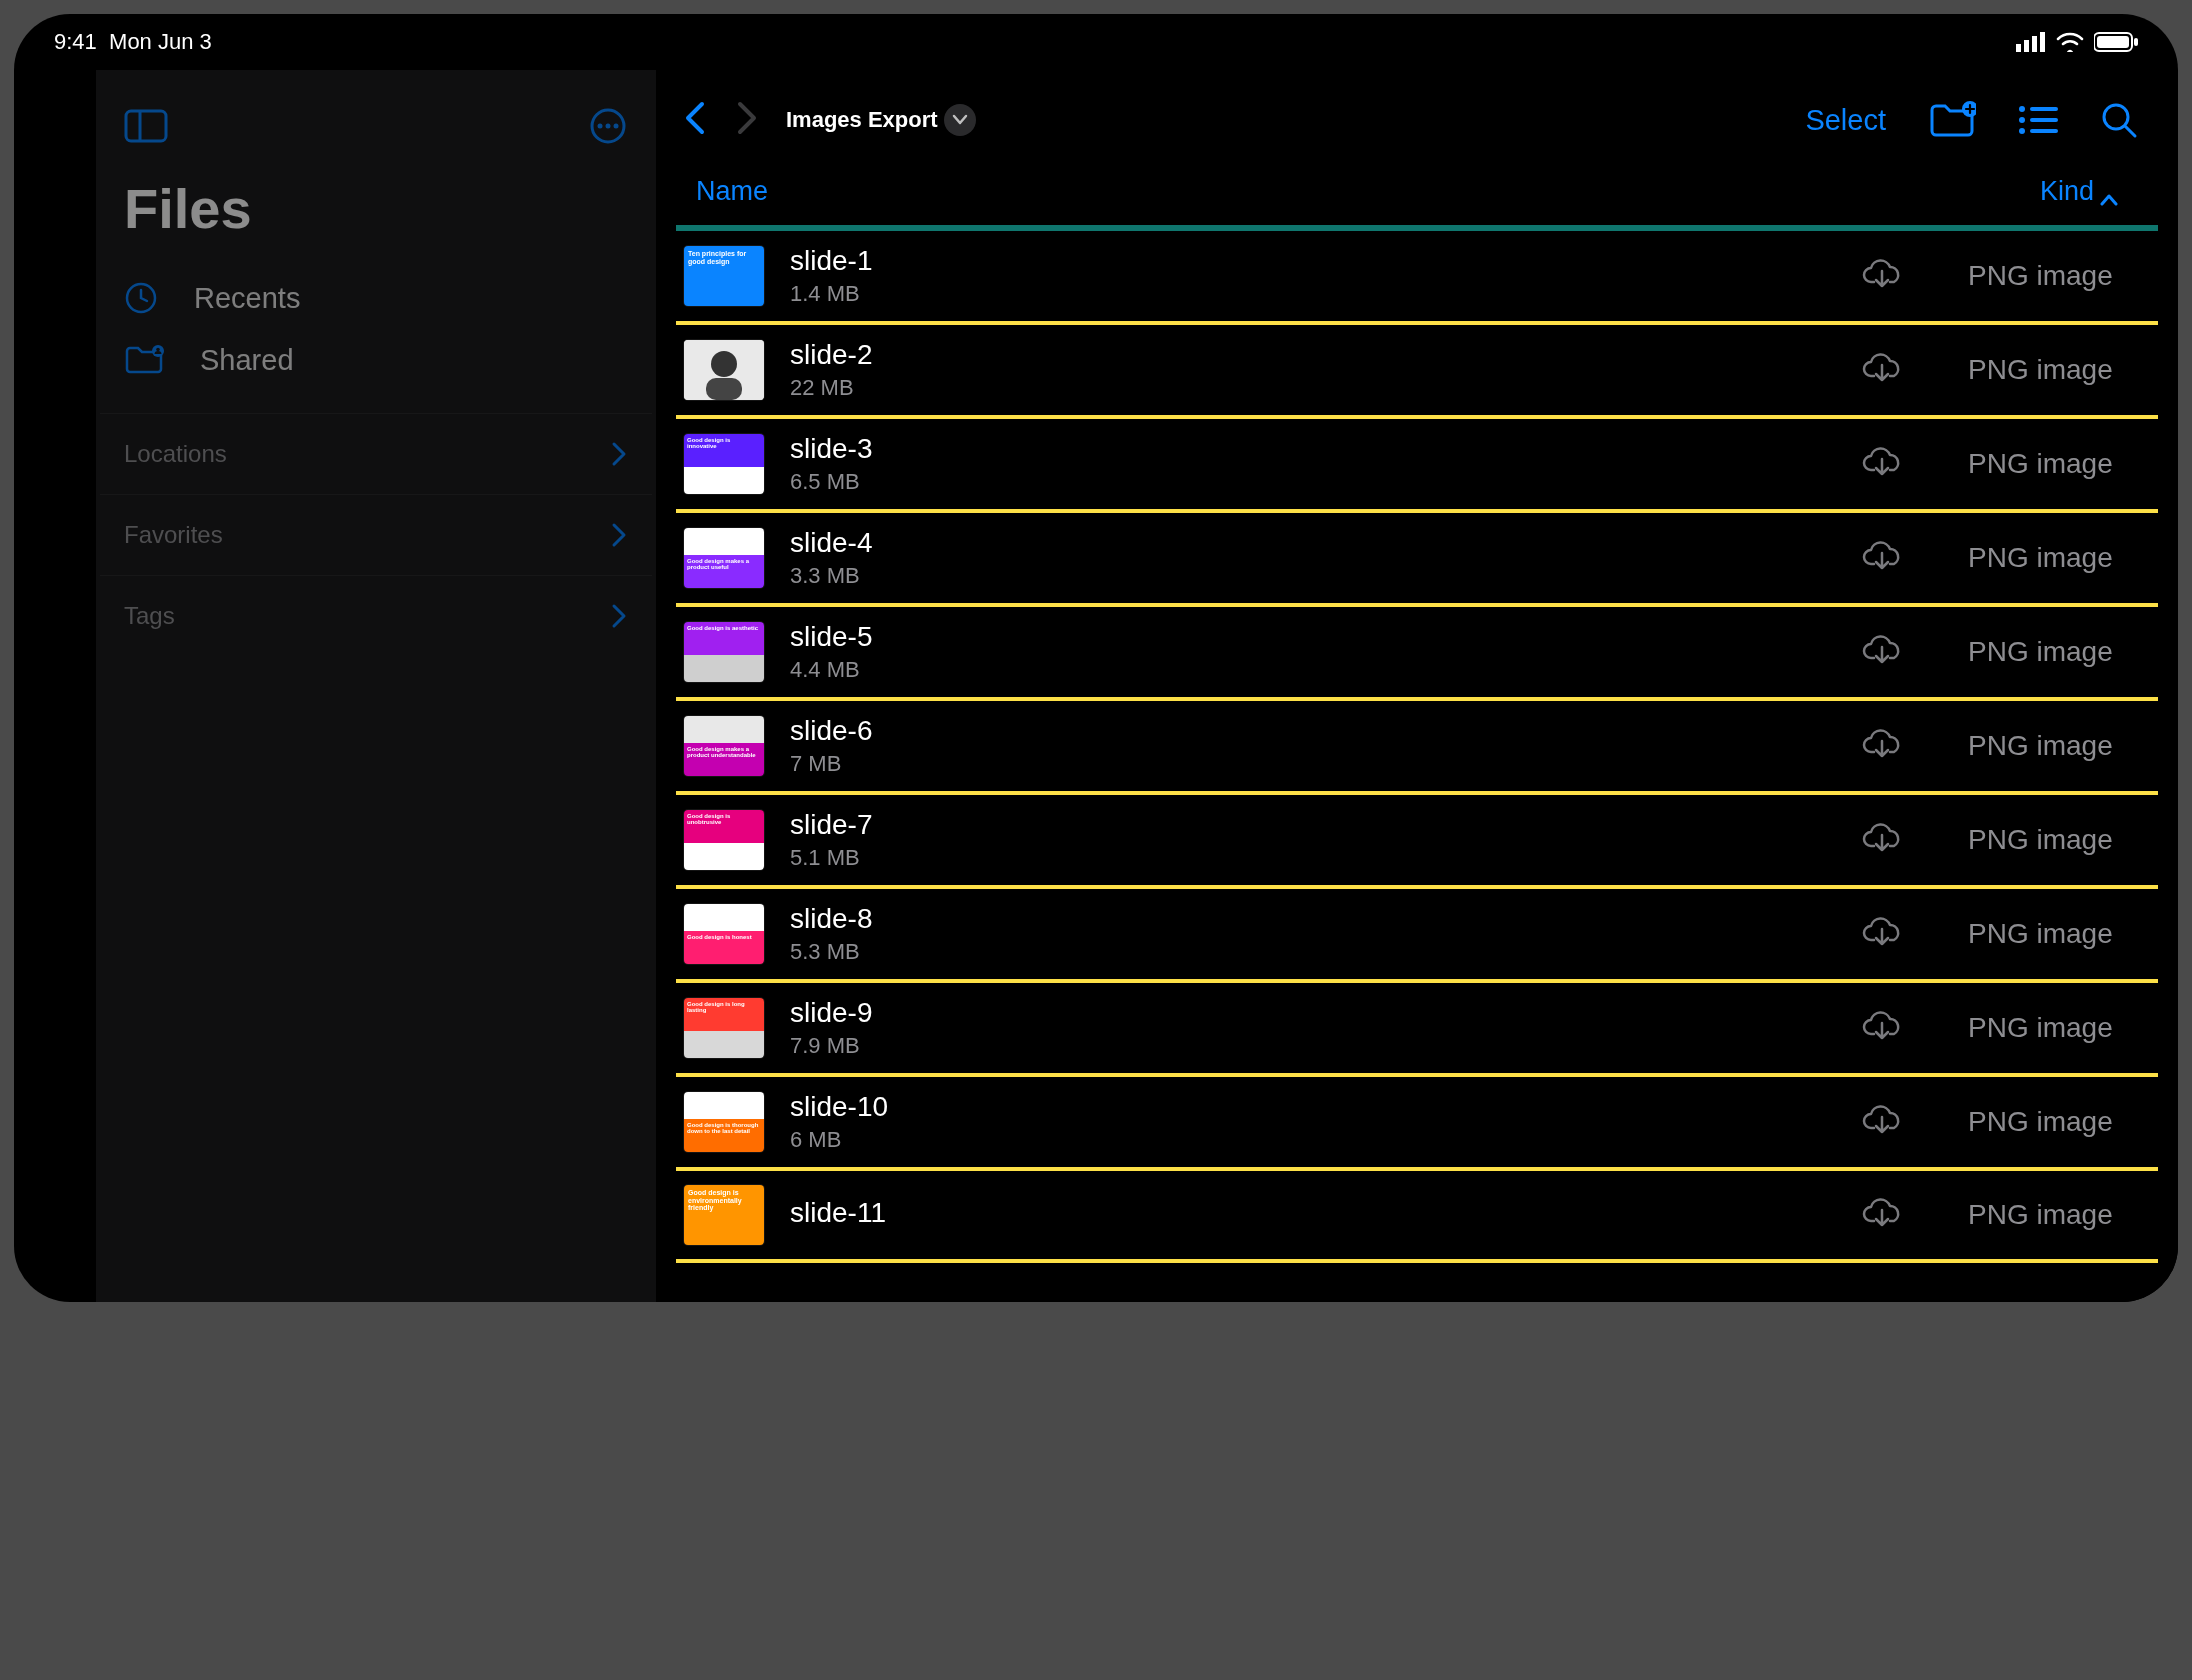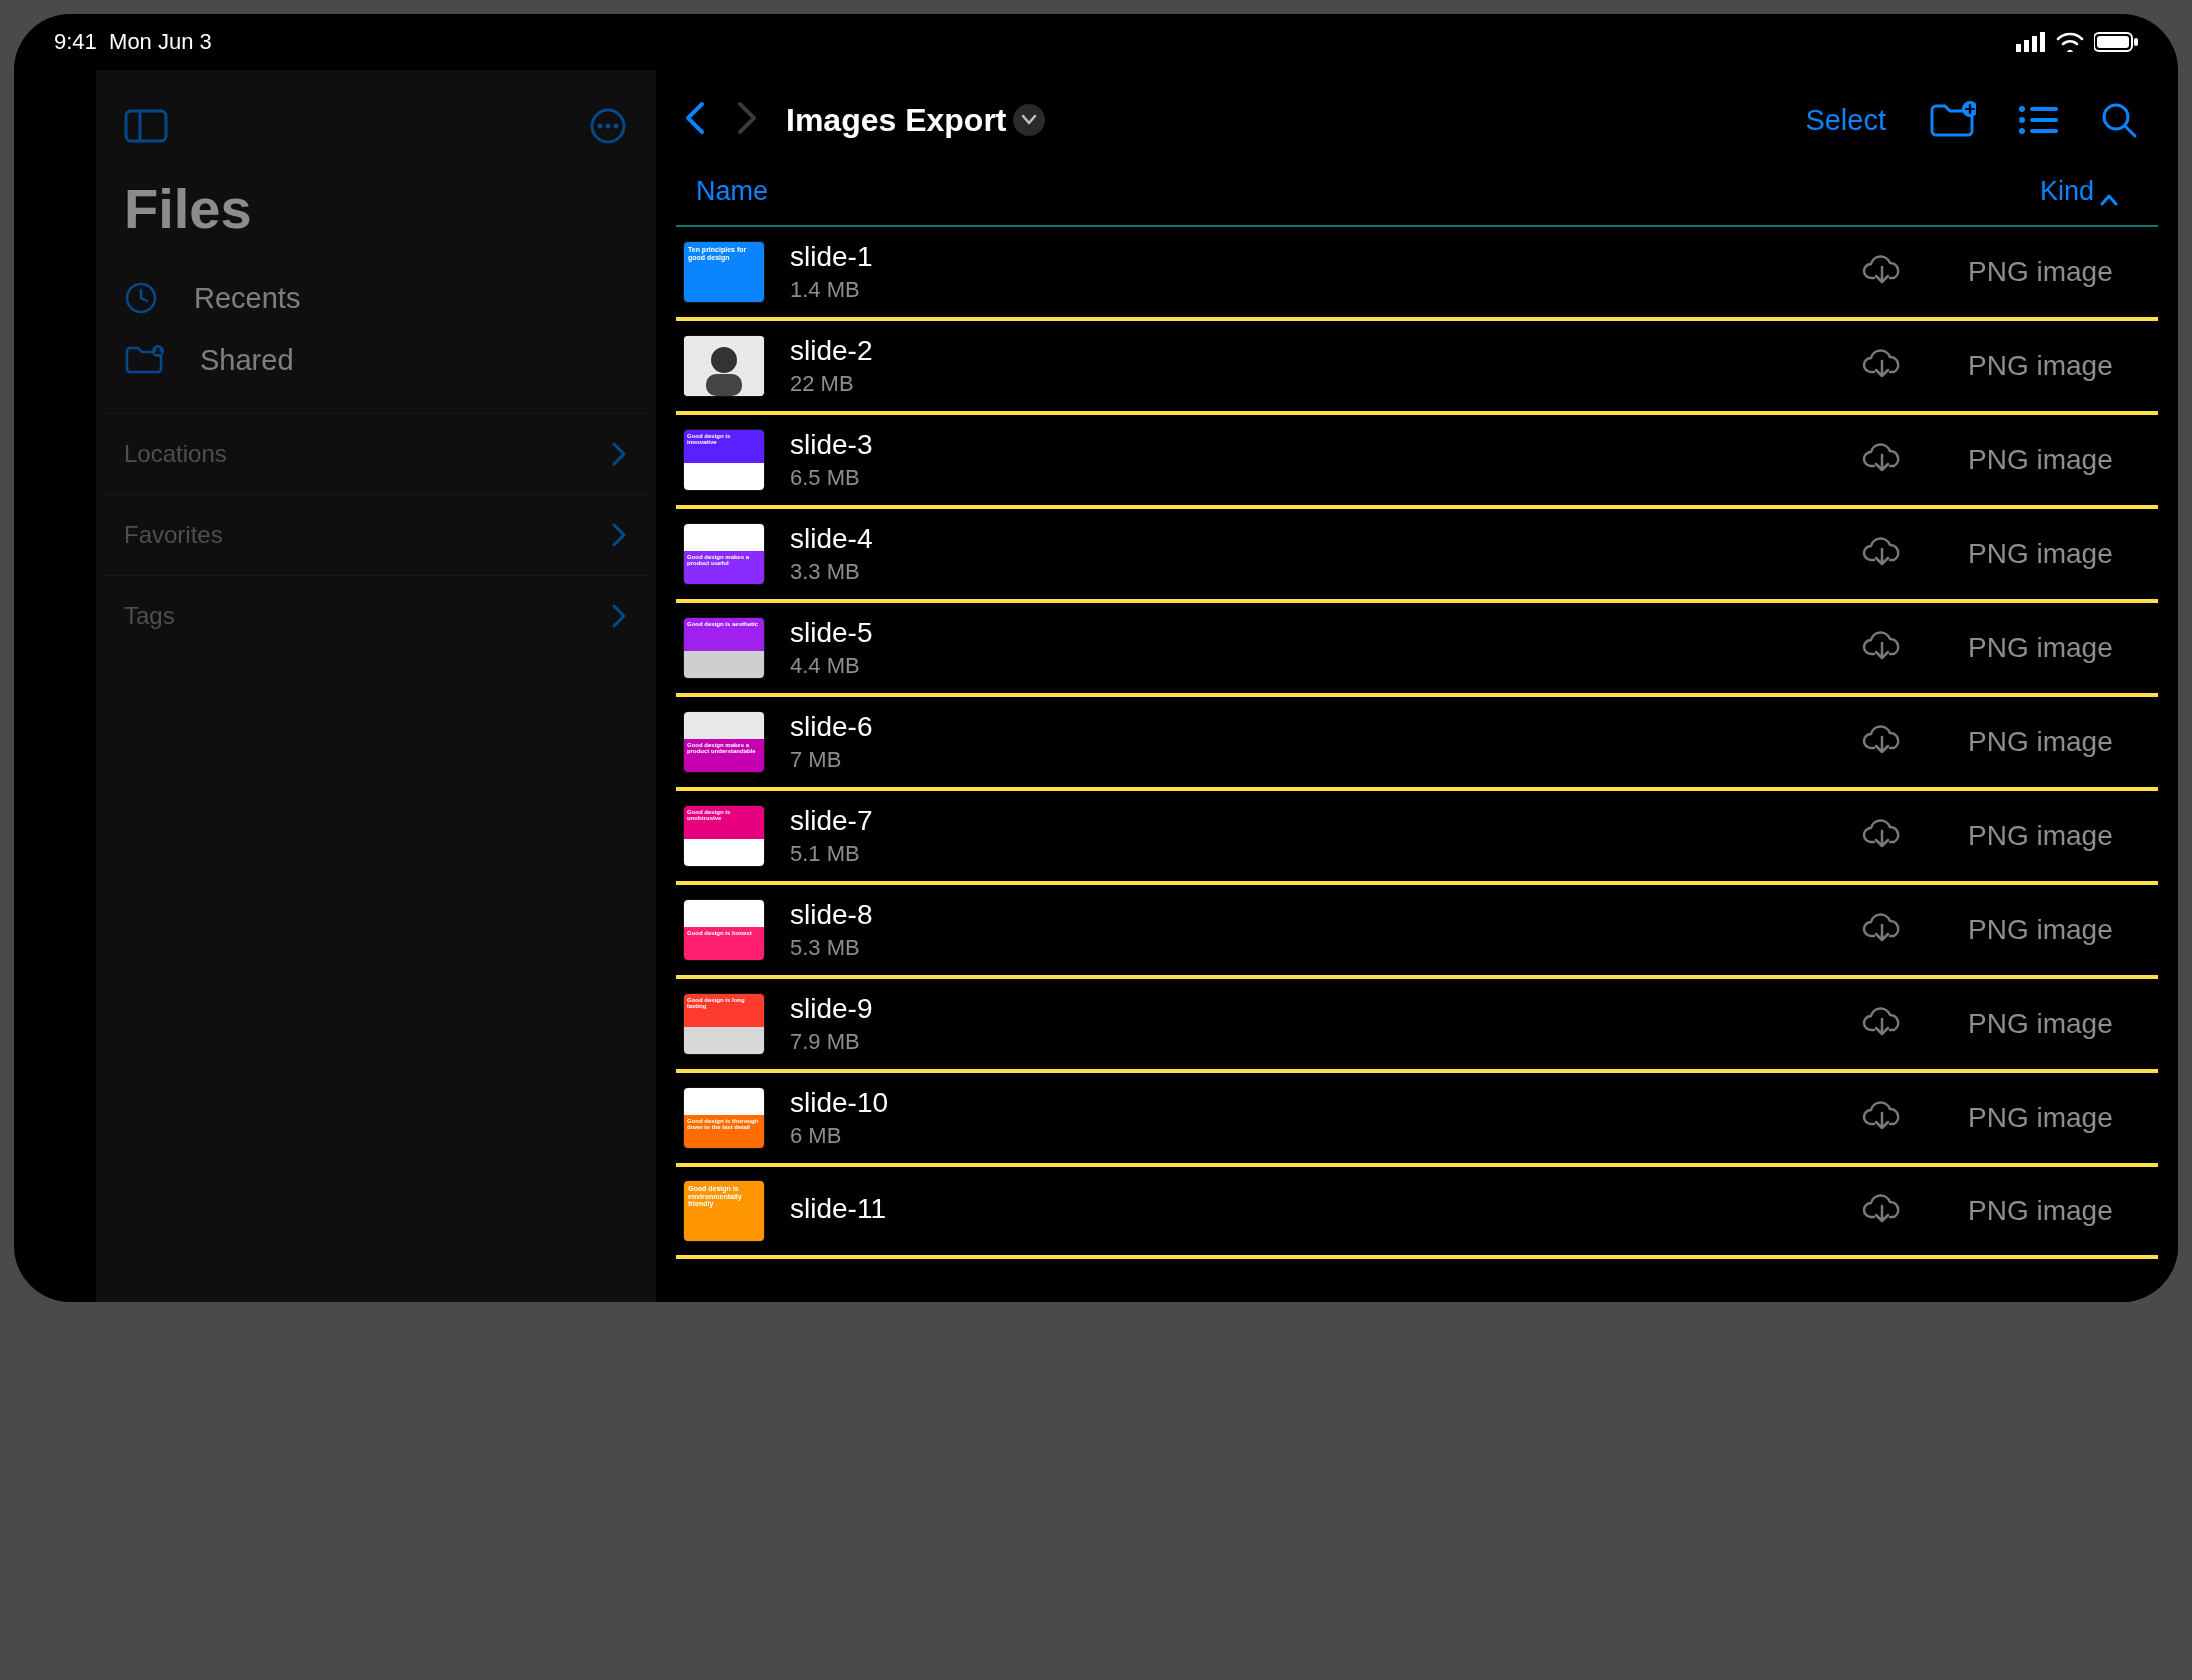--- a/index.html
+++ b/index.html
@@ -95,21 +95,21 @@
   }
   .navbar {
     display: flex;
     align-items: center;
     padding: 28px 40px 34px 20px;
     gap: 8px;
   }
   .nav-left { display:flex; align-items:center; gap: 10px;}
   .nav-title {
     color: #fff;
-    font-size: 32px;
+    font-size: 22px;
     font-weight: 600;
     display: flex;
     align-items: center;
     gap: 6px;
     margin-left: 10px;
   }
   .title-chevron {
     width: 32px; height: 32px;
     border-radius: 50%;
     background: #2a2a2c;
@@ -119,21 +119,21 @@
   .nav-actions { display: flex; align-items: center; gap: 42px; }
   .nav-actions .select-label { color: #0a84ff; font-size: 29px; }
   .nav-actions svg { display:block; }
 
   .list-header {
     display: flex;
     padding: 0 40px 18px 20px;
     color: #0a84ff;
     font-size: 27px;
     font-weight: 500;
-    border-bottom: 2px solid #0f766e;
+    border-bottom: 6px solid #0f766e;
     margin: 0 20px;
   }
   .list-header .col-kind { margin-left: auto; display:flex; align-items:flex-end; gap:6px; }
 
   .file-list { flex:1; overflow:hidden; padding: 0 20px; }
   .file-row {
     display: flex;
     align-items: center;
     padding: 14px 20px 14px 0;
     border-bottom: 4px solid #fde047;

